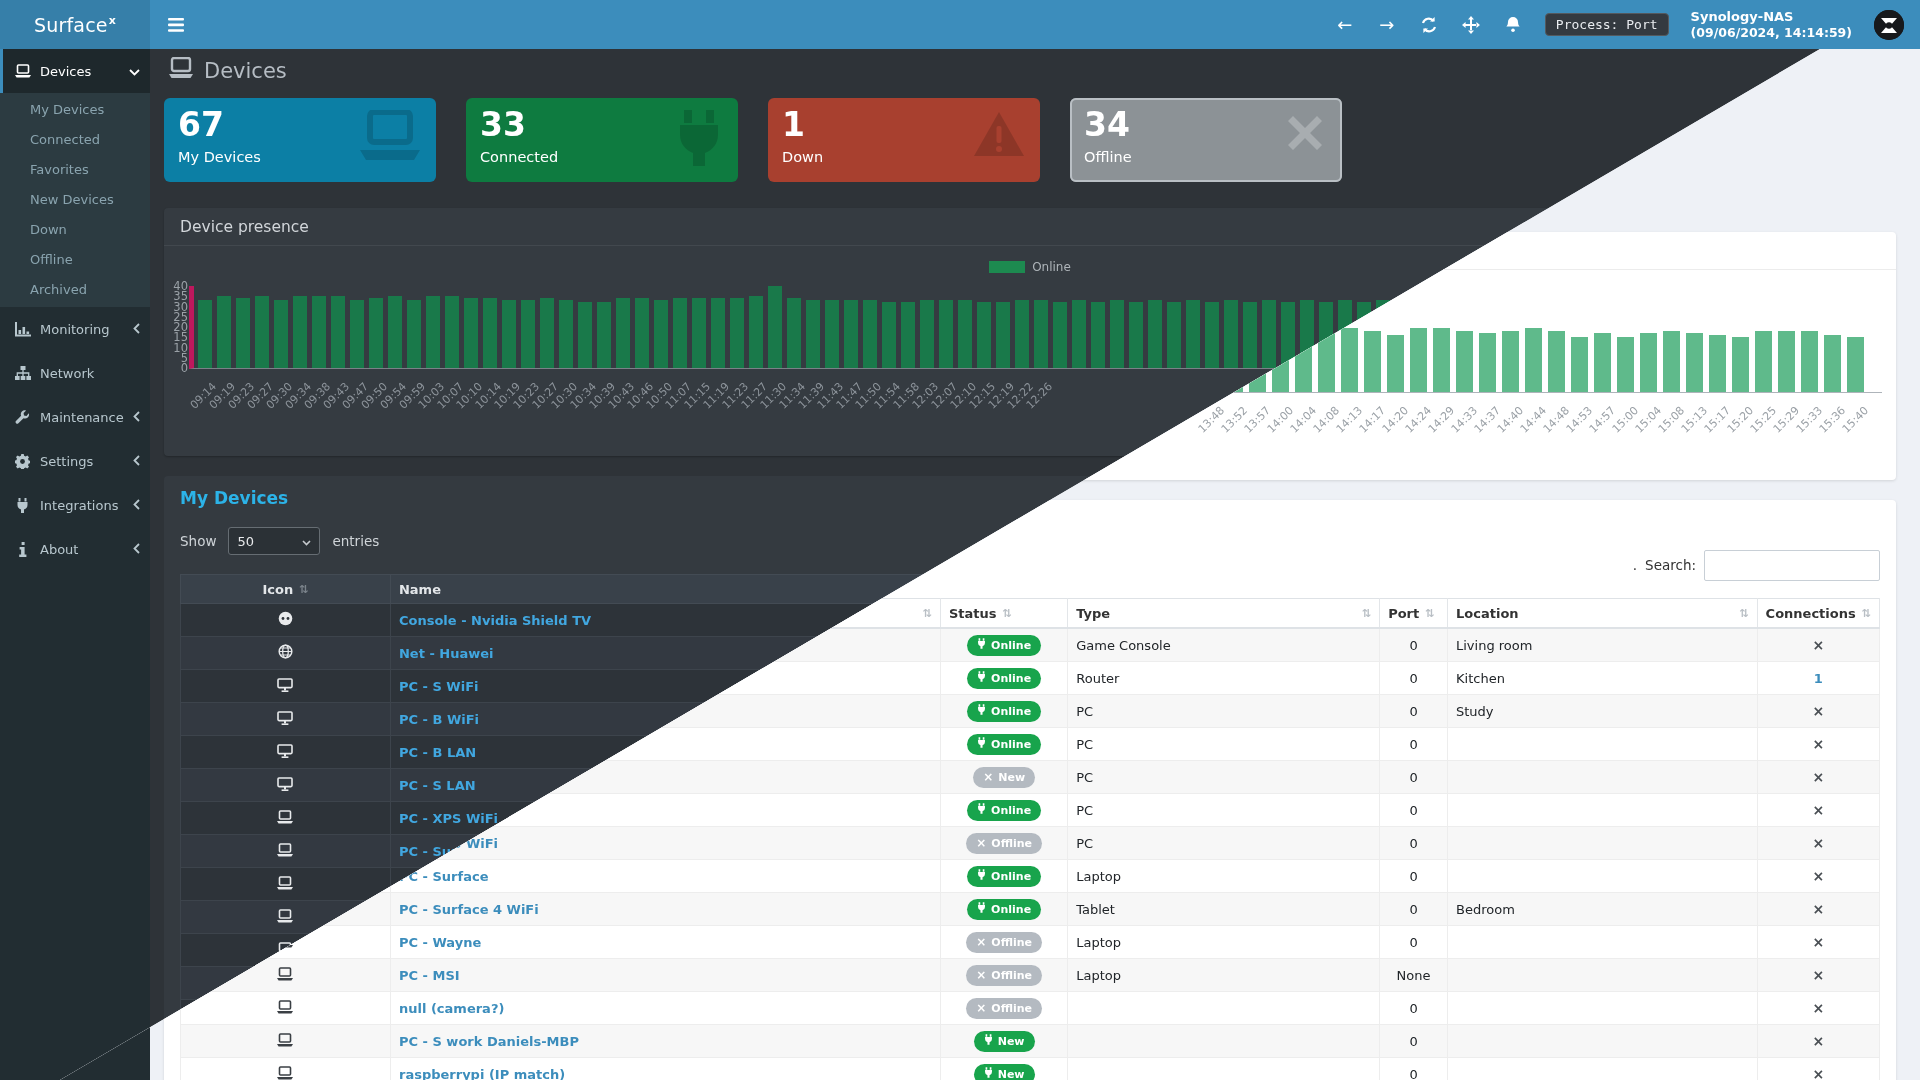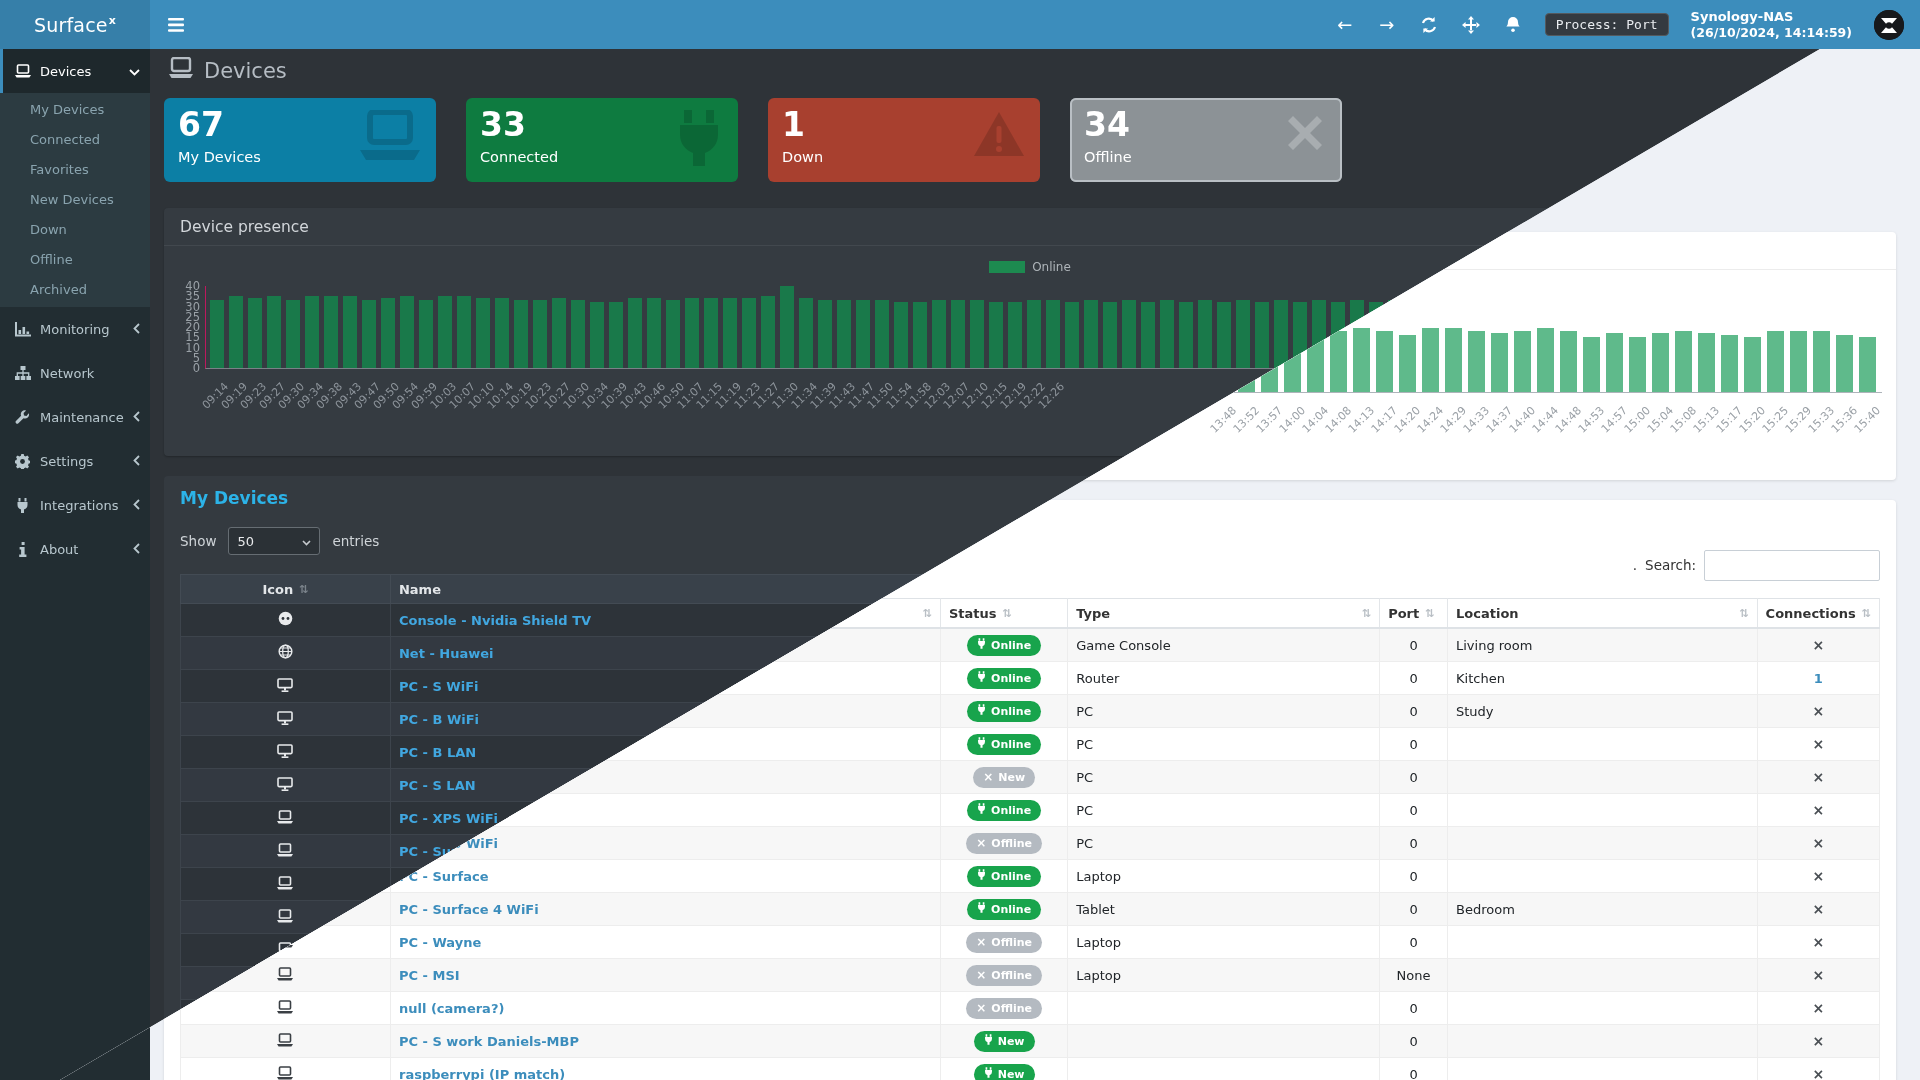--- a/index.html
+++ b/index.html
@@ -40,21 +40,21 @@
   .card .num{font-size:33px;font-weight:bold;line-height:1.05;}
   .card .cap{font-size:14.5px;margin-top:6px;}
   .card .cicon{position:absolute;right:14px;top:12px;opacity:.45;}
   .card.outline{outline:2px solid #b9bfc4;outline-offset:-2px;}
 
   
   .panel{position:absolute;left:14px;right:24px;top:159px;height:248px;background:#353b41;border-radius:4px;box-shadow:0 1px 2px rgba(0,0,0,.25);}
   .panel-title{padding:10px 16px 9px;color:#d2d6da;font-size:15.5px;border-bottom:1px solid #42484e;}
   .legend{position:absolute;left:0;right:0;top:52px;display:flex;justify-content:center;align-items:center;gap:7px;color:#aeb4b9;font-size:12px;}
   .legend .sw{width:36px;height:12px;background:#1d8a50;}
-  .chart-plot{position:absolute;left:41px;top:78px;right:14px;height:82px;border-left:1px solid #be185d;border-bottom:1px solid #7a8188;}
+  .chart-plot{position:absolute;left:25px;top:78px;right:14px;height:82px;border-left:5px solid #be185d;border-bottom:1px solid #7a8188;}
   .bar{position:absolute;bottom:0;background:#19794a;}
   .xlab{position:absolute;width:60px;text-align:right;font-size:11px;color:#8d949b;transform:rotate(-45deg);transform-origin:100% 0;}
   .ytick{position:absolute;width:30px;left:-36px;text-align:right;font-size:11.5px;color:#9aa1a7;}
 
   
   .tcard{position:absolute;left:14px;right:24px;top:427px;height:680px;background:#343a40;border-radius:4px;padding:0 16px;box-sizing:border-box;}
   .theading{padding-top:12px;color:#2cb3e8;font-size:17px;font-weight:bold;}
   .controls{position:absolute;left:16px;right:16px;top:48px;height:34px;display:flex;align-items:center;color:#cfd4d8;font-size:13.5px;}
   .lenbox{display:flex;align-items:center;gap:8px;}
   .lensel{margin:0 4px;background:#2b3136;color:#e8eaec;border:1px solid #666d73;border-radius:3px;width:92px;height:28px;display:inline-flex;align-items:center;padding:0 8px;box-sizing:border-box;font-size:13px;}
@@ -144,21 +144,21 @@
           </span>
         <span class="hicon">
             <svg width="16" height="17" viewBox="0 0 16 17">
               <path d="M8 1a5 5 0 0 0-5 5c0 3.4-1.7 4.6-1.7 4.6h13.4S13 9.4 13 6a5 5 0 0 0-5-5z" fill="#fff"></path>
               <circle cx="8" cy="14.2" r="1.8" fill="#fff"></circle>
             </svg>
           </span>
         <span class="proc-badge">Process: Port</span>
         <span class="host">
           <div class="h1">Synology-NAS</div>
-          <div class="h2">(26/10/2024, 14:14:59)</div>
+          <div class="h2">(09/06/2024, 14:14:59)</div>
         </span>
         <span class="avatar">
             <svg width="30" height="30" viewBox="0 0 30 30">
               <circle cx="15" cy="15" r="15" fill="#17191c"></circle>
               <path d="M7 8h16l-6.5 7.5L23 23H7l6.5-7.5z" fill="#fff"></path>
               <circle cx="15" cy="15.5" r="3.2" fill="#17191c"></circle>
             </svg>
           </span>
       </div>
     </div>

